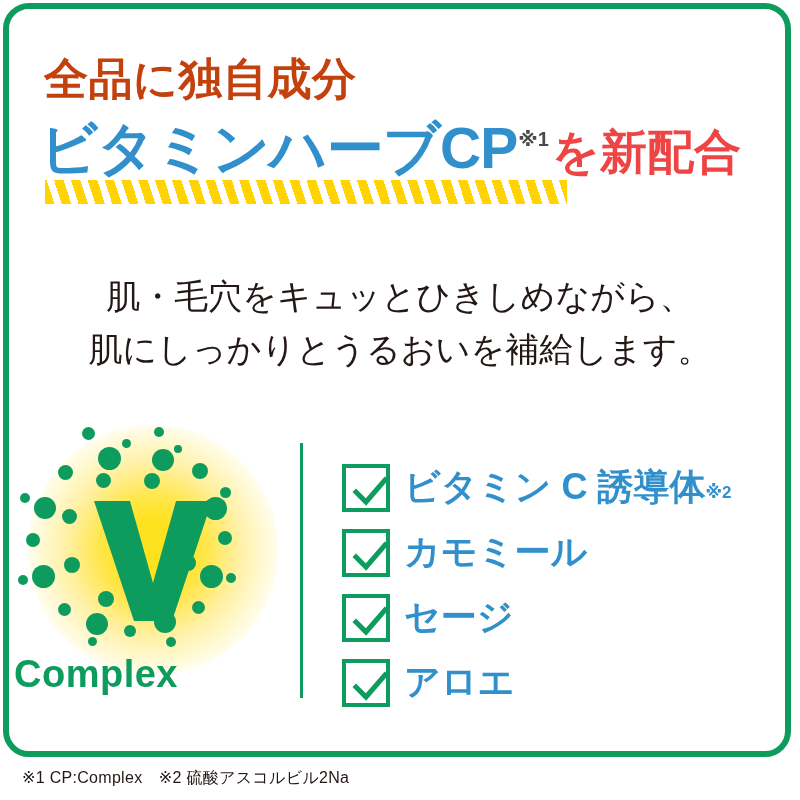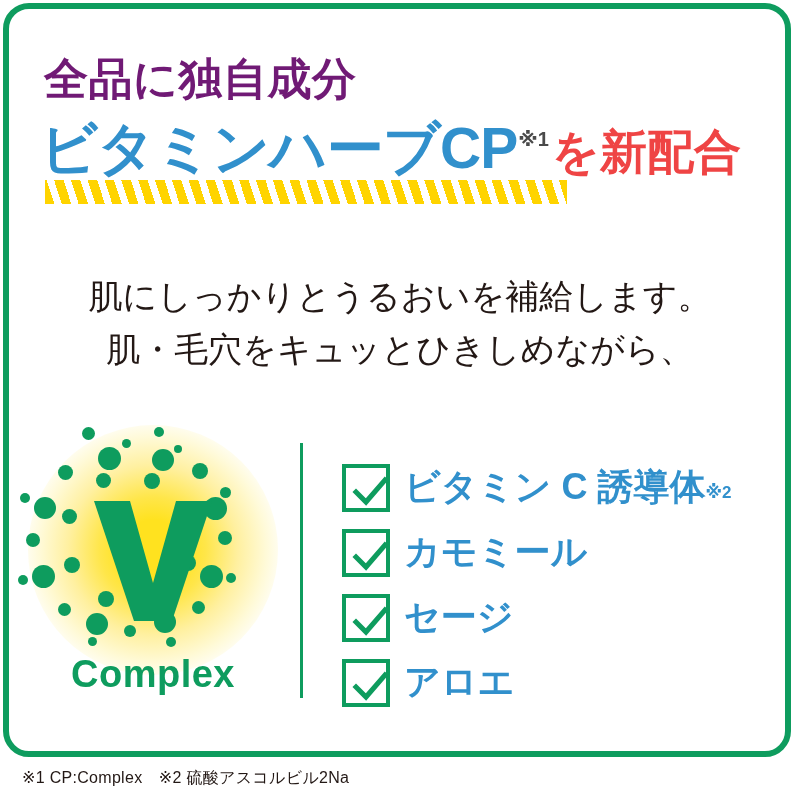--- a/index.html
+++ b/index.html
@@ -36,21 +36,21 @@
     pointer-events: none;
   }
 
   
   .headline-1 {
     position: absolute;
     left: 44px;
     top: 55px;
     font-size: 44px;
     font-weight: bold;
-    color: #701a75;
+    color: #c2410c;
     letter-spacing: 0.5px;
     line-height: 1.1;
     white-space: nowrap;
   }
 
   .headline-2-wrap {
     position: absolute;
     left: 40px;
     top: 120px;
     width: 740px;
@@ -153,21 +153,20 @@
     left: 14px;
     top: 0px;
     width: 250px;
     height: 250px;
   }
   .logo-word {
     position: absolute;
     left: 0;
     top: 228px;
     width: 278px;
-    text-align: center;
     font-size: 38px;
     font-weight: bold;
     color: #0E9C5E;
     letter-spacing: 0.5px;
   }
 
   
   .divider {
     position: absolute;
     left: 300px;
@@ -237,22 +236,22 @@
   <div class="headline-1">全品に独自成分</div>
 
   <div class="headline-2-wrap">
     <div class="stripes"></div>
     <div class="headline-2">
       <span class="hl-blue">ビタミンハーブCP</span><span class="hl-sup">※1</span><span class="hl-gray">を新配合</span>
     </div>
   </div>
 
   <div class="body-copy">
+    <div>肌・毛穴をキュッとひきしめながら、</div>
     <div>肌にしっかりとうるおいを補給します。</div>
-    <div>肌・毛穴をキュッとひきしめながら、</div>
   </div>
 
   <div class="logo-area">
     <div class="glow"></div>
 
     <div class="dots">
       <span class="dot" style="left:68px;  top:2px;   width:13px; height:13px;"></span>
       <span class="dot" style="left:108px; top:14px;  width:9px;  height:9px;"></span>
       <span class="dot" style="left:140px; top:2px;   width:10px; height:10px;"></span>
       <span class="dot" style="left:160px; top:20px;  width:8px;  height:8px;"></span>

